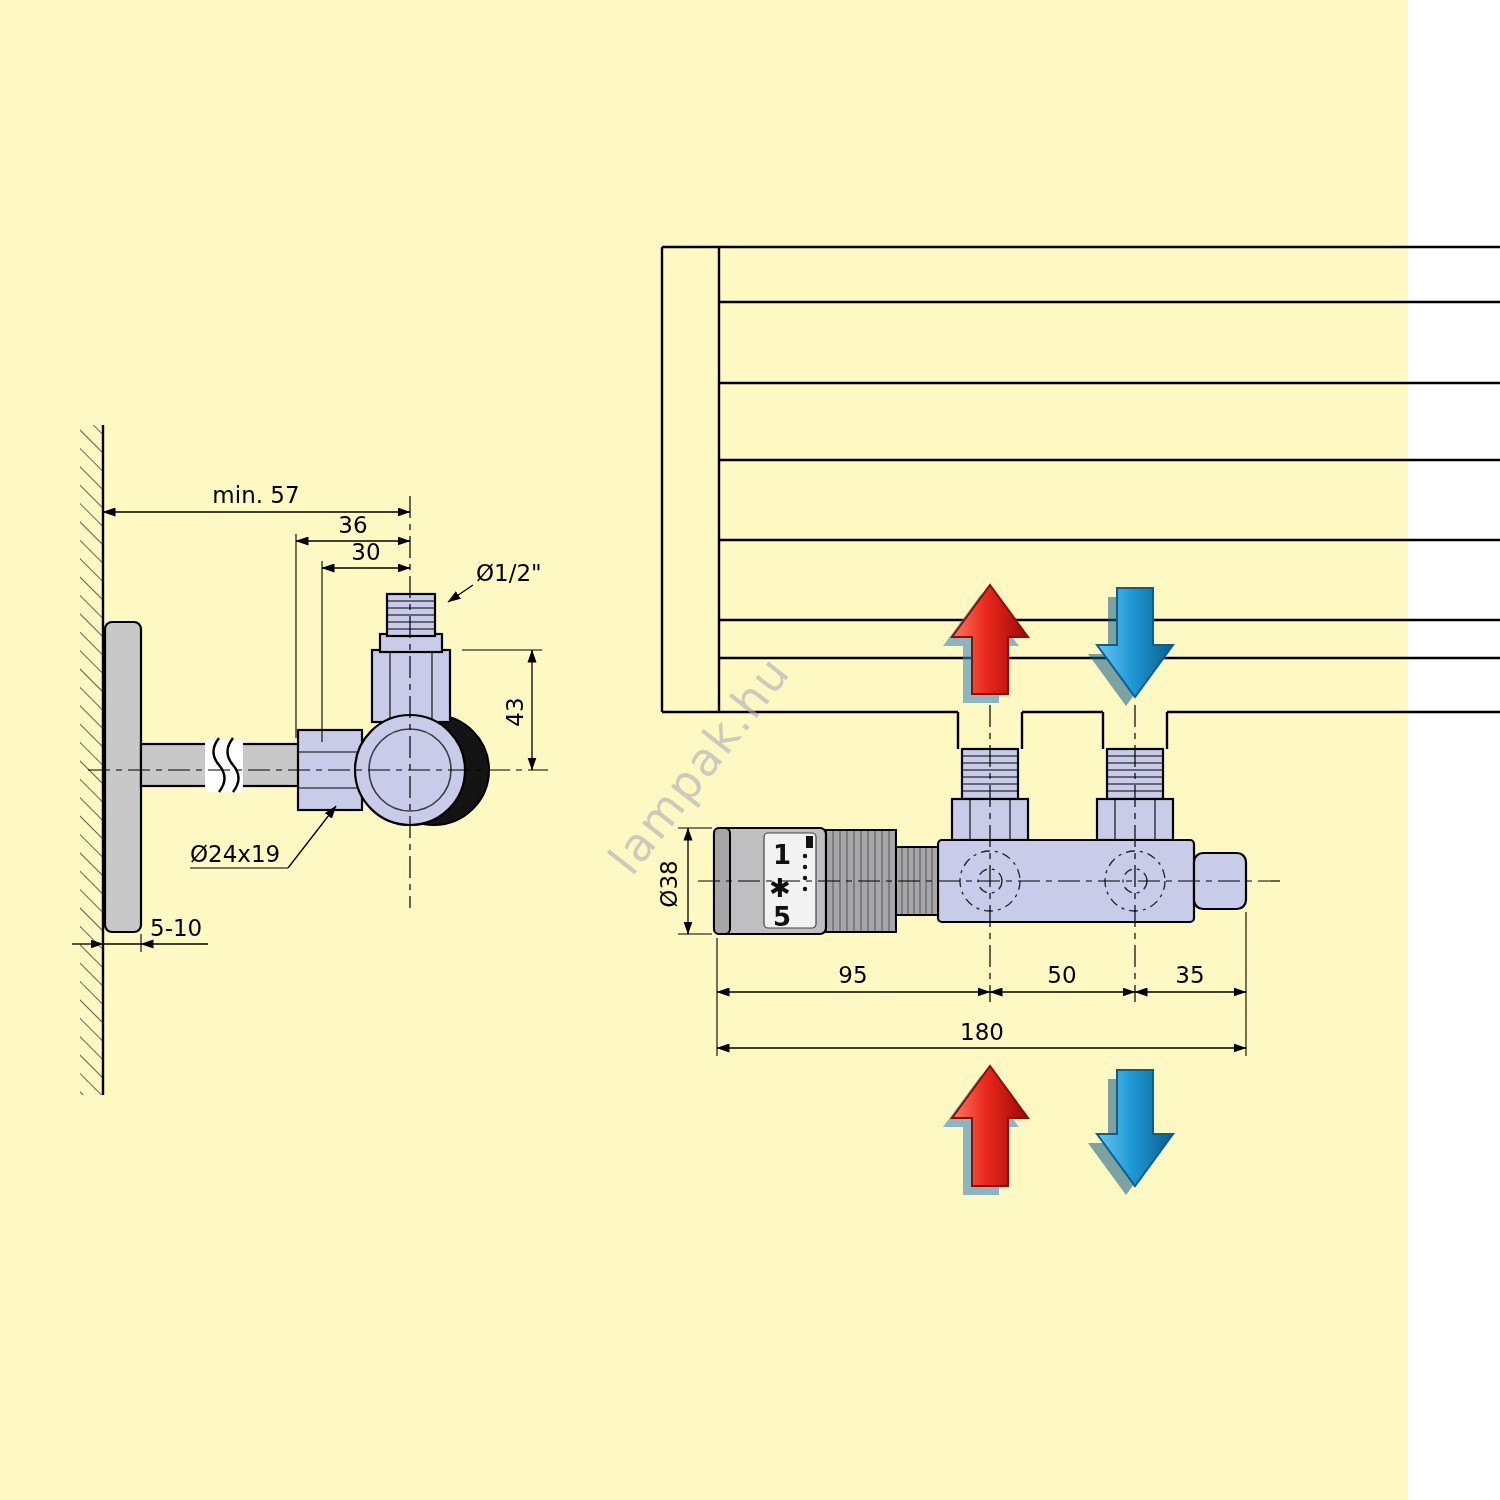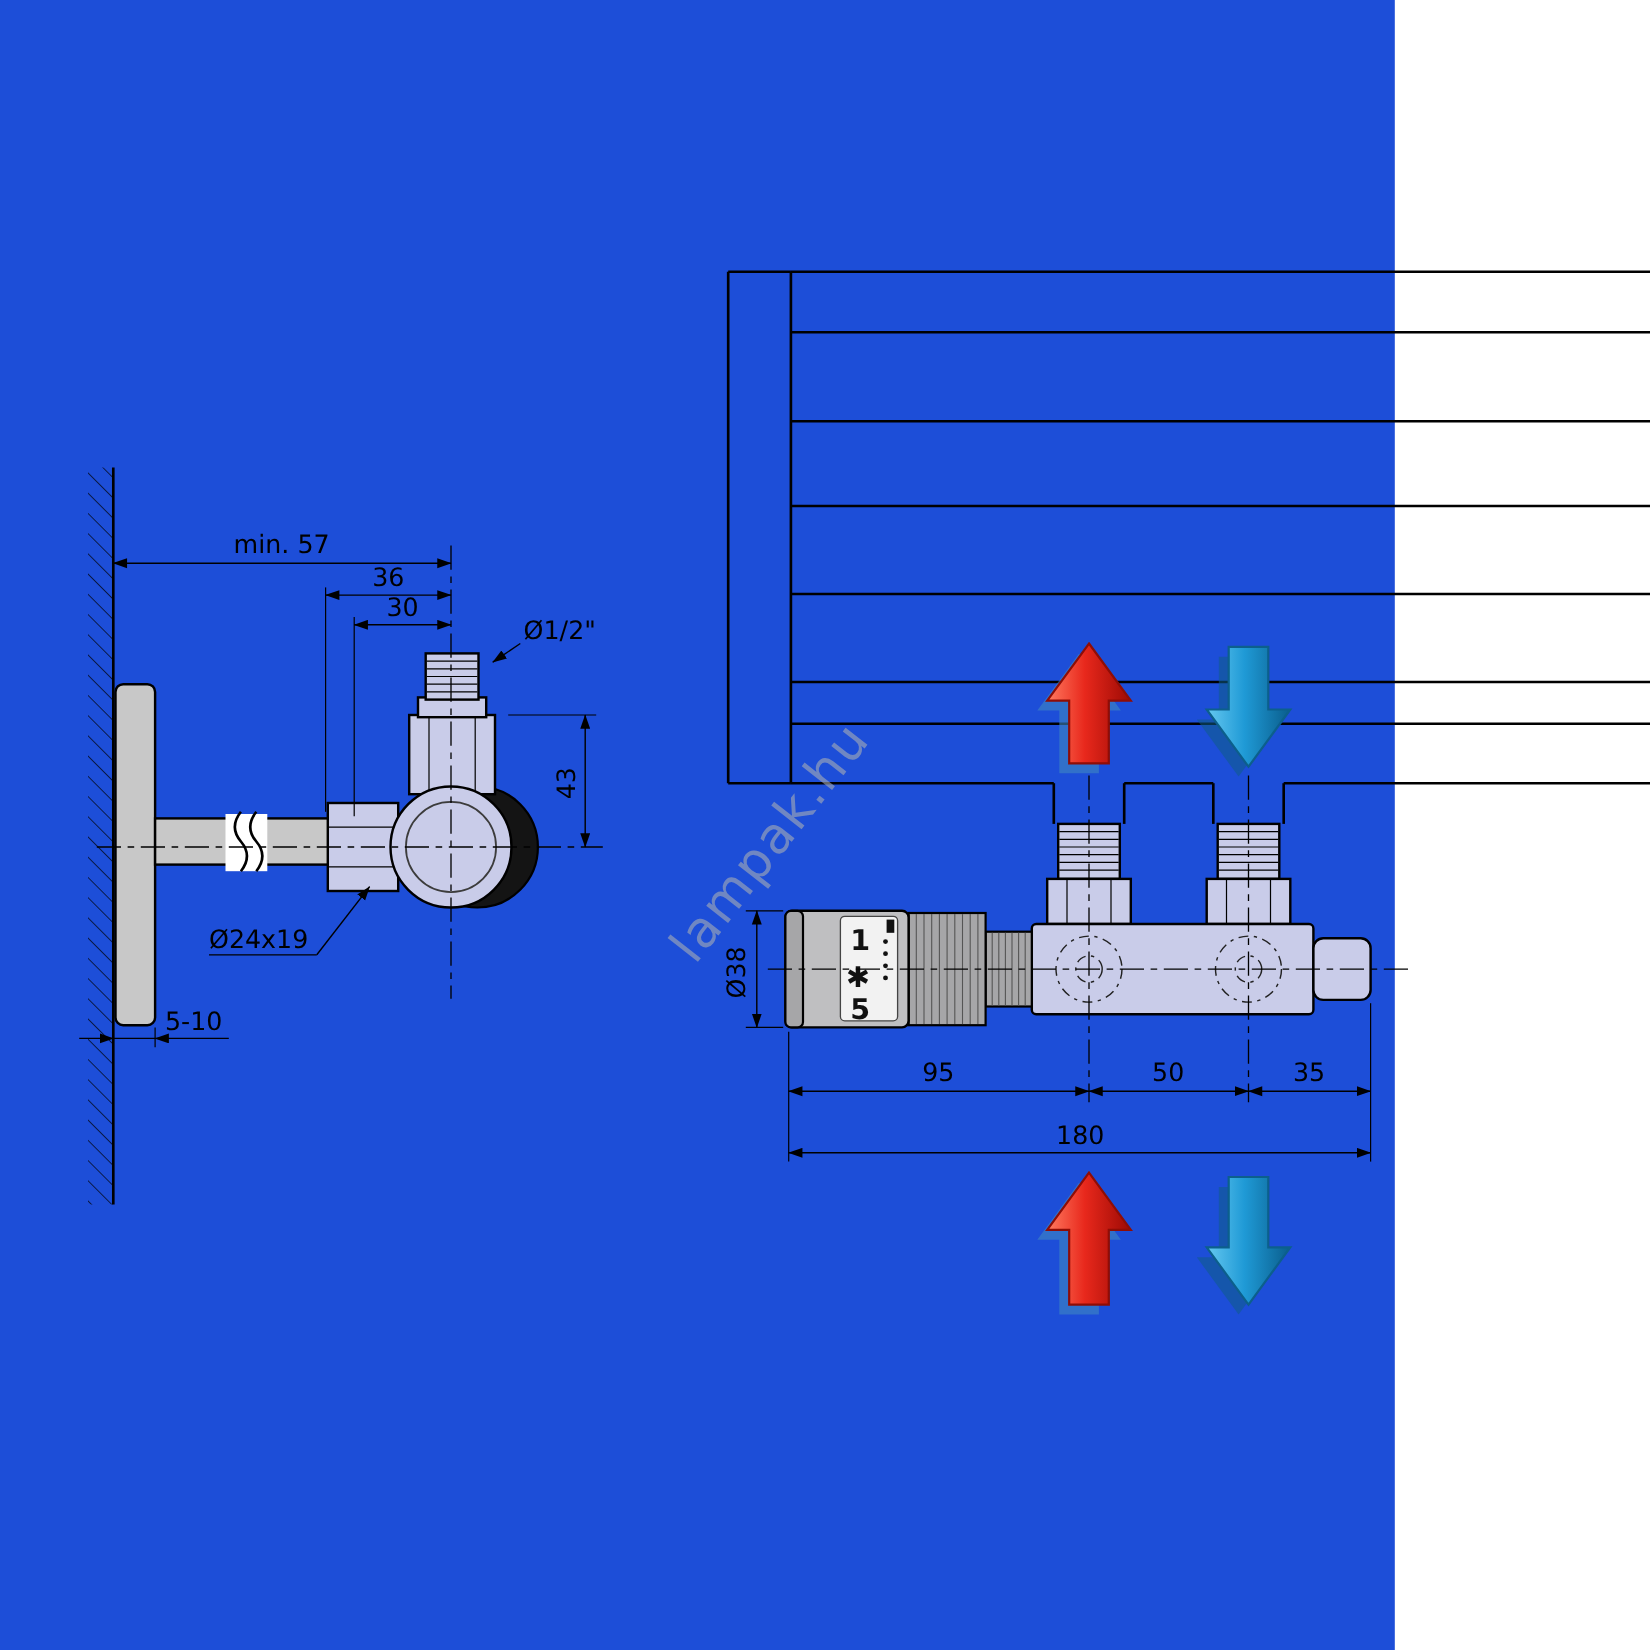--- a/index.html
+++ b/index.html
@@ -1,16 +1,16 @@
 <!DOCTYPE html>
 <html style="--valve-fill: #c9cce9; --metal-fill: #c8c8c8; --head-fill: #bfbfc1; --head-dark: #a6a6a8; --arrow-red: #e8281c; --arrow-red-dark: #8f0d06; --arrow-blue: #1f9ad6; --arrow-blue-dark: #0c5f8c; --line: #000000; --watermark: #a8adb5;"><head>
 <meta charset="utf-8">
 <style>
   html,body{margin:0;padding:0;background:#ffffff;}
-  .stage{width:1268px;height:1500px;position:relative;background:#1d4ed8;
+  .stage{width:1408px;height:1500px;position:relative;background:#fef9c3;
          font-family:"DejaVu Sans", sans-serif;}
   svg{display:block;}
   .ln   {stroke:var(--line,#000);fill:none;stroke-width:2.4;}
   .thin {stroke:var(--line,#000);fill:none;stroke-width:1.1;}
   .dim  {stroke:var(--line,#000);fill:none;stroke-width:1.3;}
   .cl   {stroke:var(--line,#000);fill:none;stroke-width:1.2;stroke-dasharray:22 6 6 6;}
   .clc  {stroke:#222;fill:none;stroke-width:1.3;stroke-dasharray:9 5 3 5;}
   .valve{fill:var(--valve-fill,#c9cce9);stroke:var(--line,#000);stroke-width:2.2;}
   .metal{fill:var(--metal-fill,#c8c8c8);stroke:var(--line,#000);stroke-width:2.2;}
   .headf{fill:var(--head-fill,#bfbfc1);stroke:var(--line,#000);stroke-width:2.2;}

